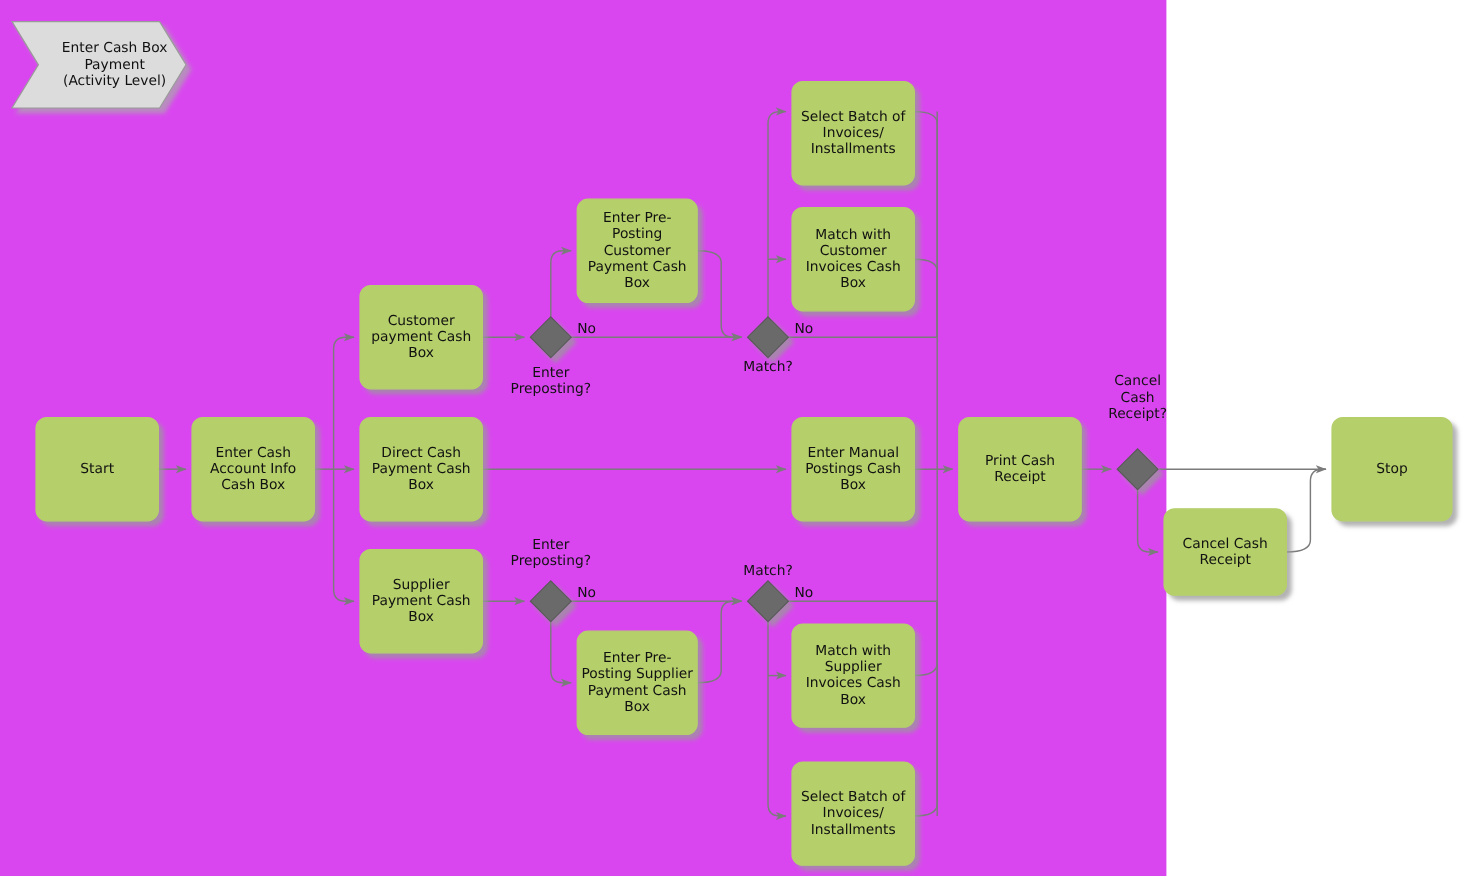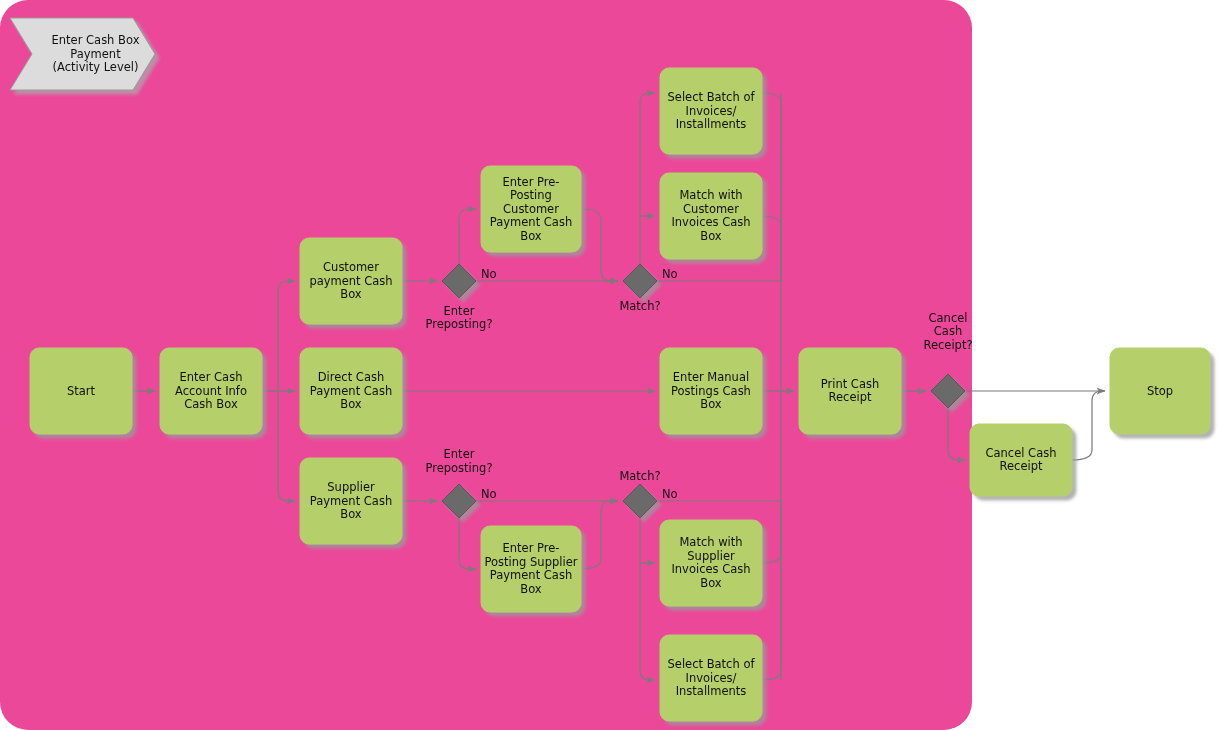--- a/index.html
+++ b/index.html
@@ -10,22 +10,21 @@
   body {
     width: 1220px;
     height: 730px;
     overflow: hidden;
     font-family: "DejaVu Sans", sans-serif;
   }
   #canvas {
     position: relative;
     width: 972px;
     height: 730px;
-    background: #ec4899;
-    border-radius: 28px;
+    background: #d946ef;
   }
   svg.flow {
     position: absolute;
     top: 0;
     left: 0;
     width: 1220px;
     height: 730px;
   }
   .node-text {
     font-family: "DejaVu Sans", sans-serif;

